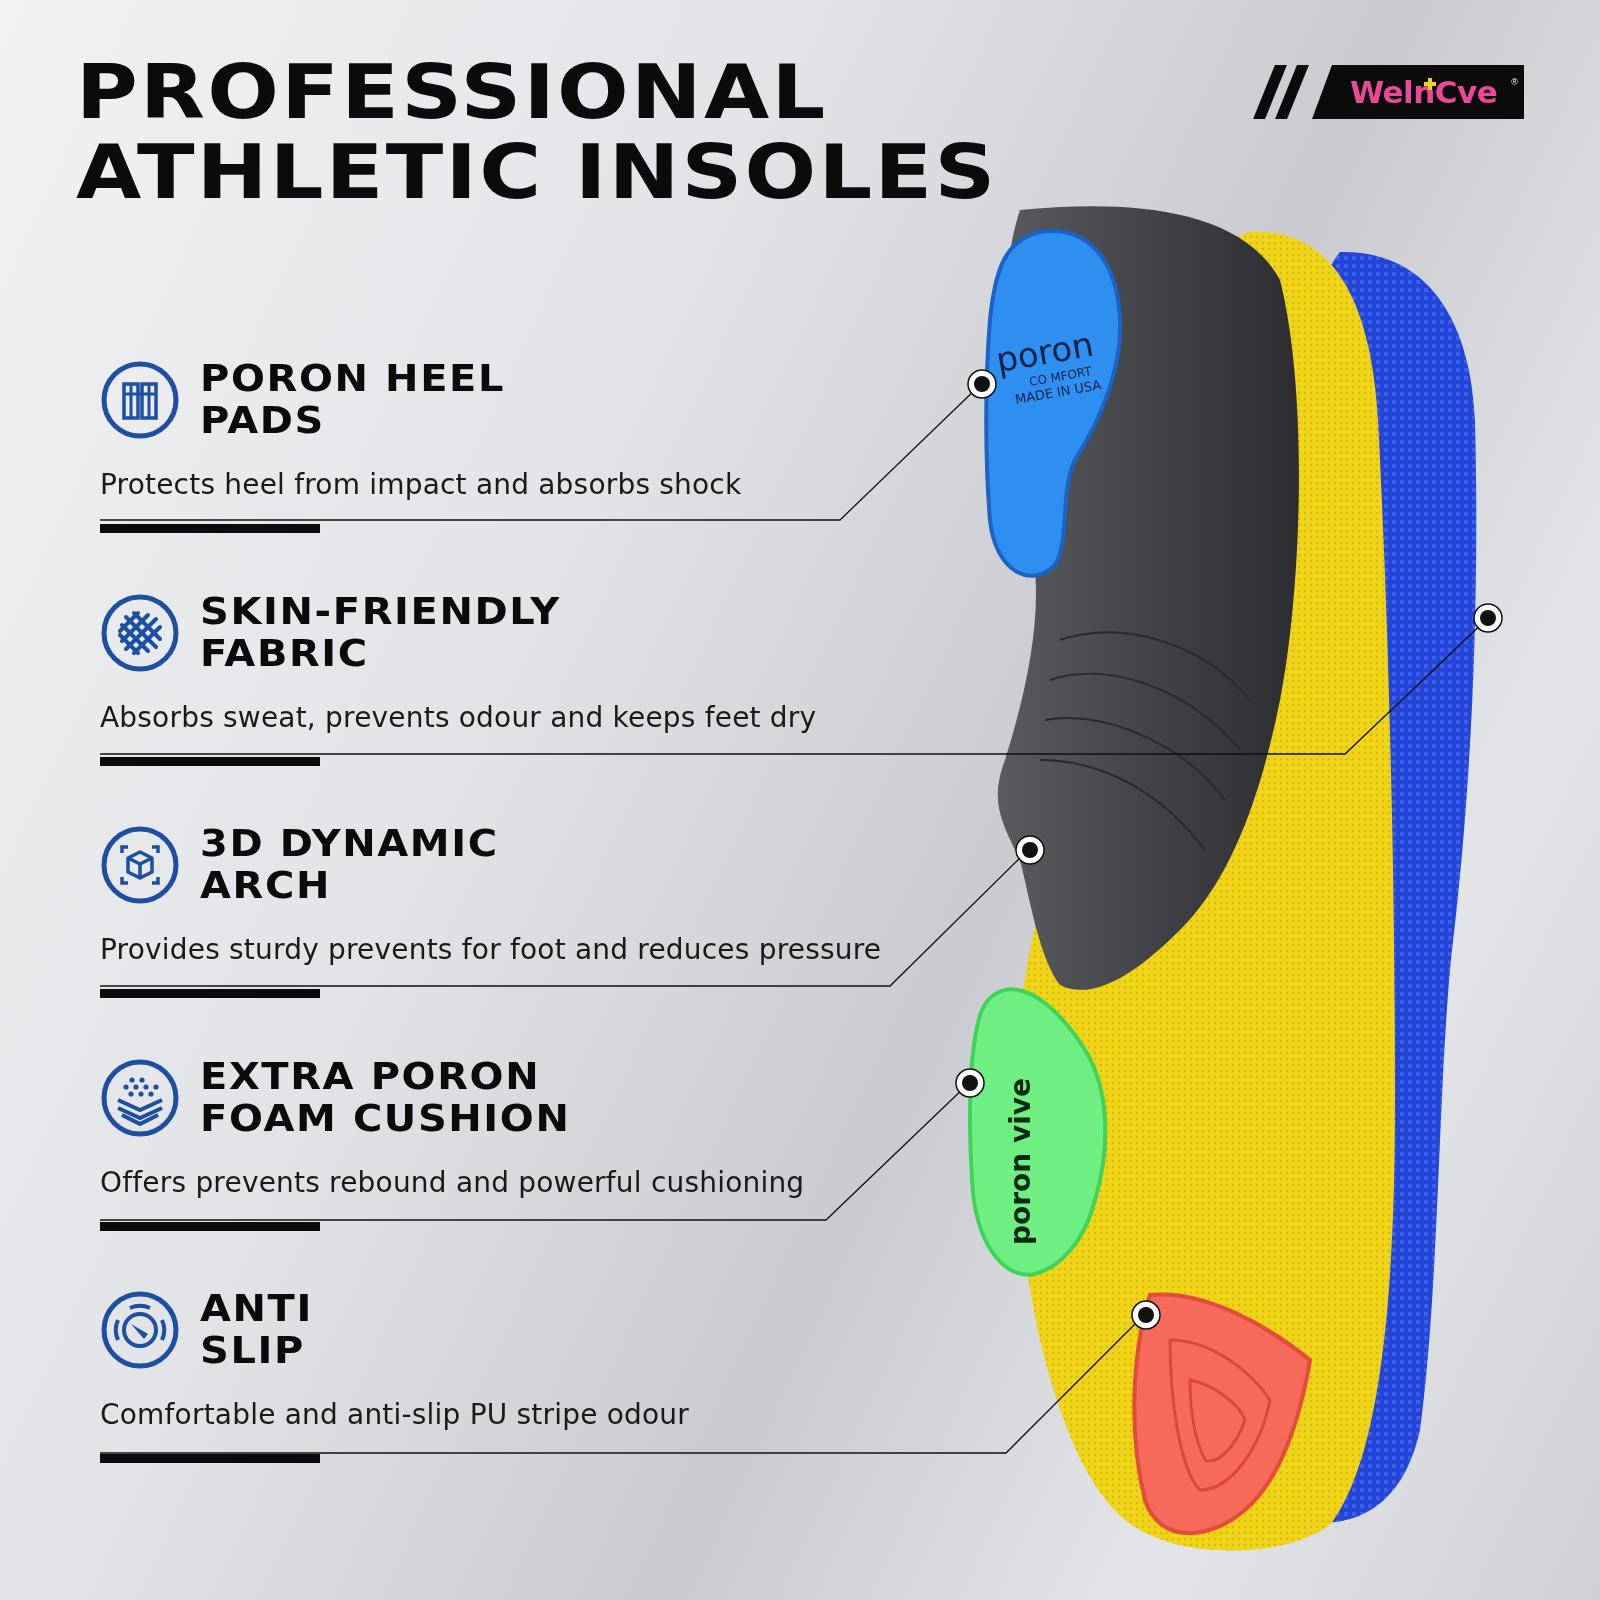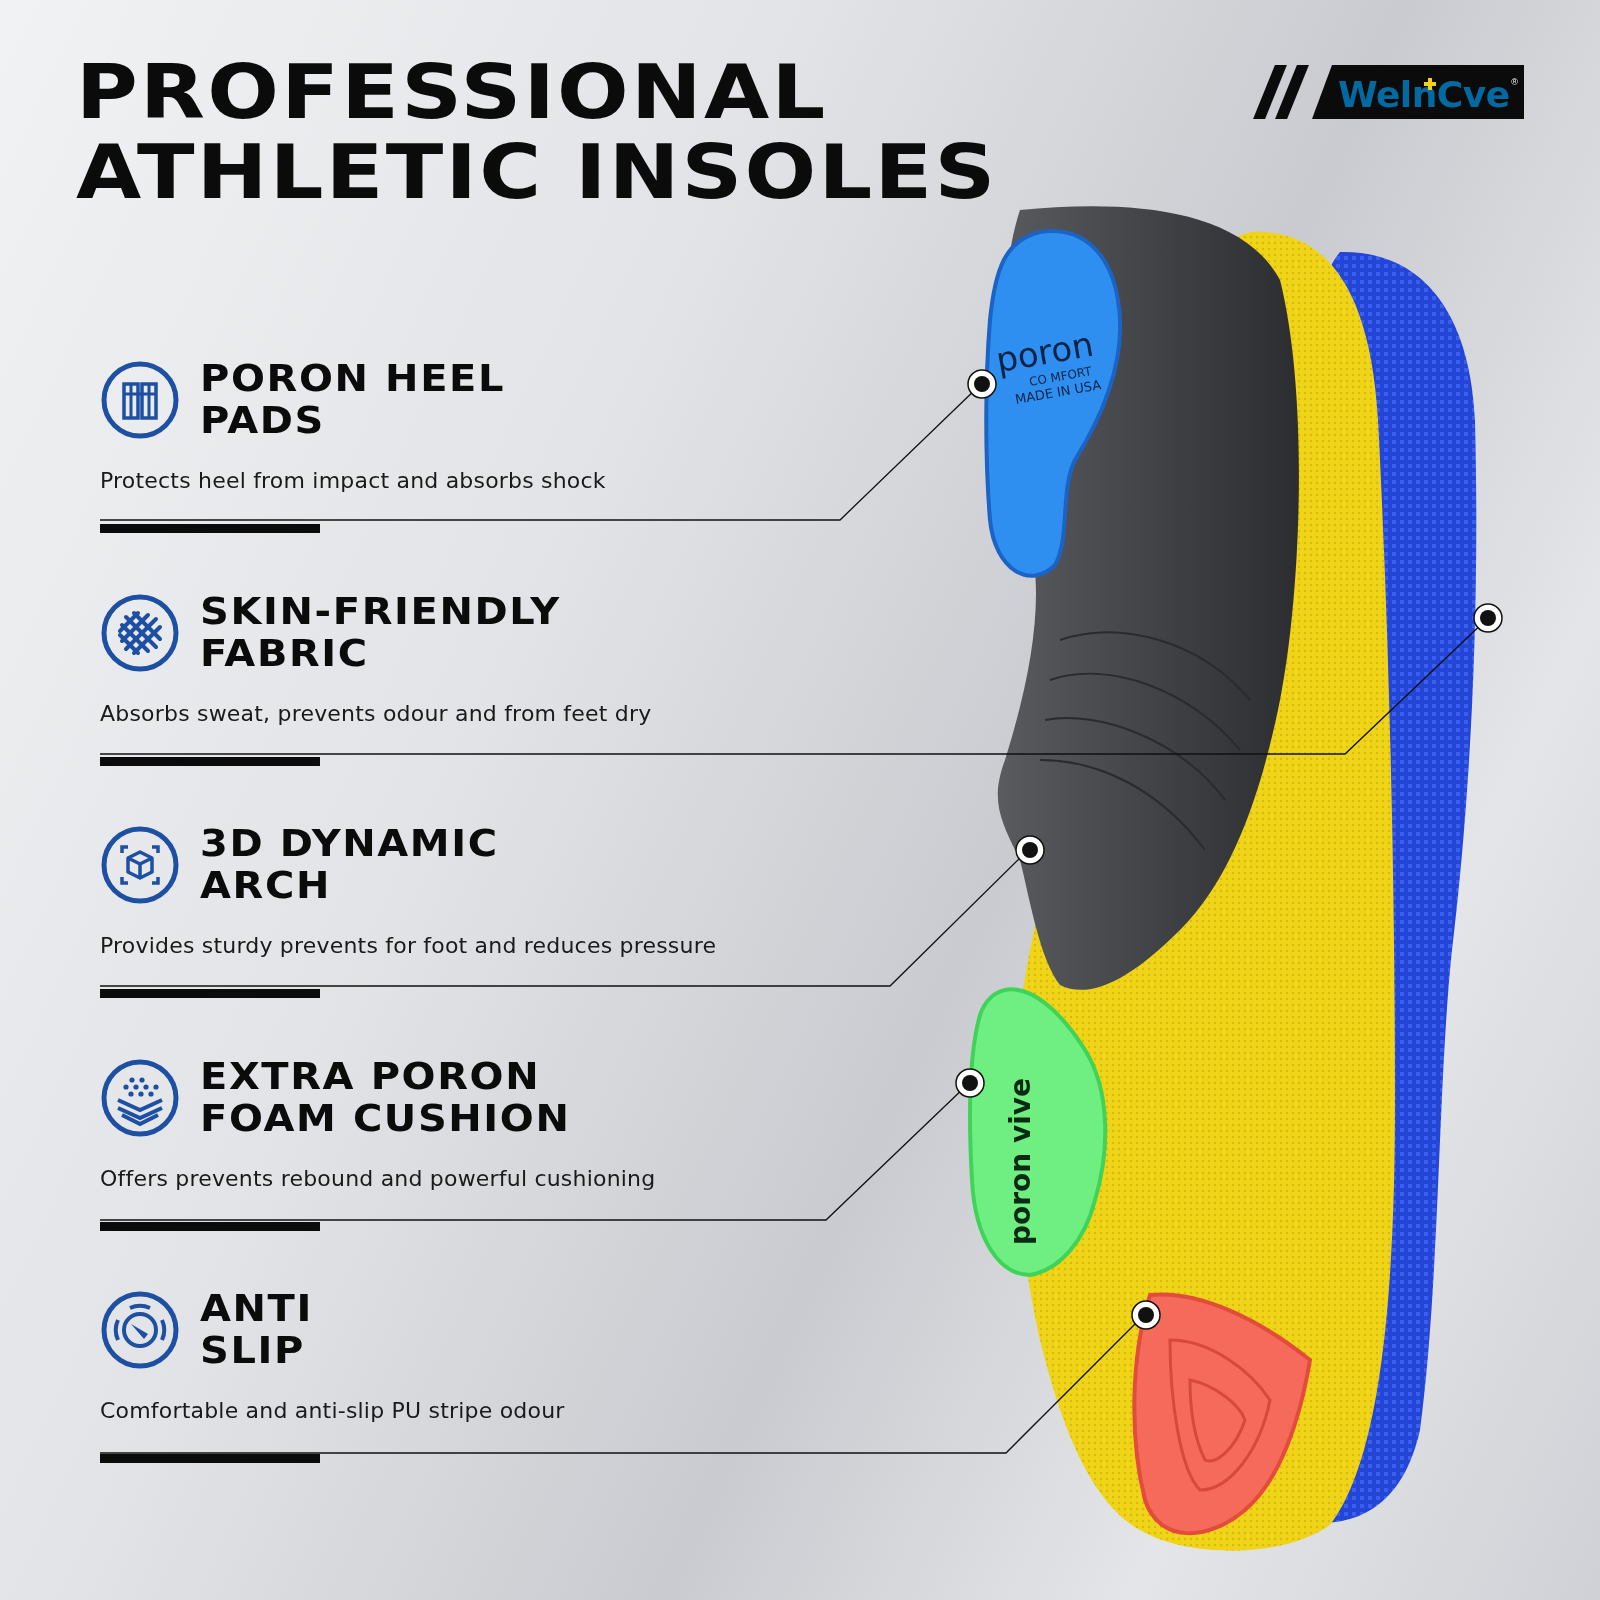--- a/index.html
+++ b/index.html
@@ -20,22 +20,22 @@
   }
   .brand .slash {
     position: absolute; top: 0; width: 12px; height: 54px; background: #0b0b0b;
     transform: skewX(-22deg);
   }
   .brand .box {
     position: absolute; left: 54px; top: 0; width: 212px; height: 54px; background: #0b0b0b;
     clip-path: polygon(20px 0, 100% 0, 100% 100%, 0 100%);
   }
   .brand .name {
-    position: absolute; left: 80px; top: 9px; color: #0369a1; font-weight: bold;
-    font-size: 36px; letter-spacing: -0.5px; font-family: "DejaVu Sans", sans-serif;
+    position: absolute; left: 92px; top: 9px; color: #ec4899; font-weight: bold;
+    font-size: 31px; letter-spacing: -0.5px; font-family: "DejaVu Sans", sans-serif;
   }
   .brand .plus {
     position: absolute; left: 166px; top: 13px; width: 12px; height: 12px;
   }
   .brand .plus::before, .brand .plus::after { content: ""; position: absolute; background: #f2d21b; }
   .brand .plus::before { left: 4px; top: 0; width: 4px; height: 12px; }
   .brand .plus::after { left: 0; top: 4px; width: 12px; height: 4px; }
   .brand .reg { position: absolute; right: 6px; top: 12px; color: #fff; font-size: 9px; }
 
   .feature { position: absolute; left: 100px; width: 780px; }
@@ -44,21 +44,21 @@
   }
   .feature .heading {
     position: absolute; left: 100px; top: -2px; margin: 0;
     font-family: "DejaVu Sans", sans-serif; font-weight: bold; color: #0b0b0b;
     font-size: 37px; line-height: 42px; letter-spacing: 1.5px;
     transform: scaleX(1.08); transform-origin: left top; white-space: nowrap;
   }
   .feature .heading span { display: block; }
   .feature .desc {
     position: absolute; left: 0; top: 108px; margin: 0; white-space: nowrap;
-    font-family: "DejaVu Sans", sans-serif; font-size: 22px; color: #1a1a1a; letter-spacing: 0.2px;
+    font-family: "DejaVu Sans", sans-serif; font-size: 28px; color: #1a1a1a; letter-spacing: 0.2px;
   }
   .feature .bar {
     position: absolute; left: 0; top: 164px; width: 220px; height: 9px; background: #0b0b0b;
   }
 
   .insole-art { position: absolute; left: 0; top: 0; width: 1600px; height: 1600px; }
   .insole-art svg { width: 1600px; height: 1600px; display: block; }
 </style>
 </head>
 <body>
@@ -158,21 +158,21 @@
     <circle cx="40" cy="40" r="36" fill="none" stroke="#1d4fa3" stroke-width="5"></circle>
     <g stroke="#1d4fa3" stroke-width="4" stroke-linecap="round">
       <path d="M22,32 L48,58 M26,24 L56,54 M34,20 L60,46 M20,42 L38,60"></path>
       <path d="M22,48 L48,22 M26,56 L56,26 M34,60 L60,34 M20,38 L38,20"></path>
     </g>
   </svg>
   <h2 class="heading">
     <span>SKIN-FRIENDLY</span>
     <span>FABRIC</span>
   </h2>
-  <p class="desc">Absorbs sweat, prevents odour and from feet dry</p>
+  <p class="desc">Absorbs sweat, prevents odour and keeps feet dry</p>
   <div class="bar"></div>
 </div>
 
 <div class="feature" style="top:825px">
   <svg class="icon" viewBox="0 0 80 80">
     <circle cx="40" cy="40" r="36" fill="none" stroke="#1d4fa3" stroke-width="5"></circle>
     <path d="M22,28 v-6 h6 M52,22 h6 v6 M58,52 v6 h-6 M28,58 h-6 v-6" fill="none" stroke="#1d4fa3" stroke-width="3.5"></path>
     <path d="M40,27 L52,33 L52,47 L40,53 L28,47 L28,33 Z M28,33 L40,39 L52,33 M40,39 V53" fill="none" stroke="#1d4fa3" stroke-width="3.5" stroke-linejoin="round"></path>
   </svg>
   <h2 class="heading">

